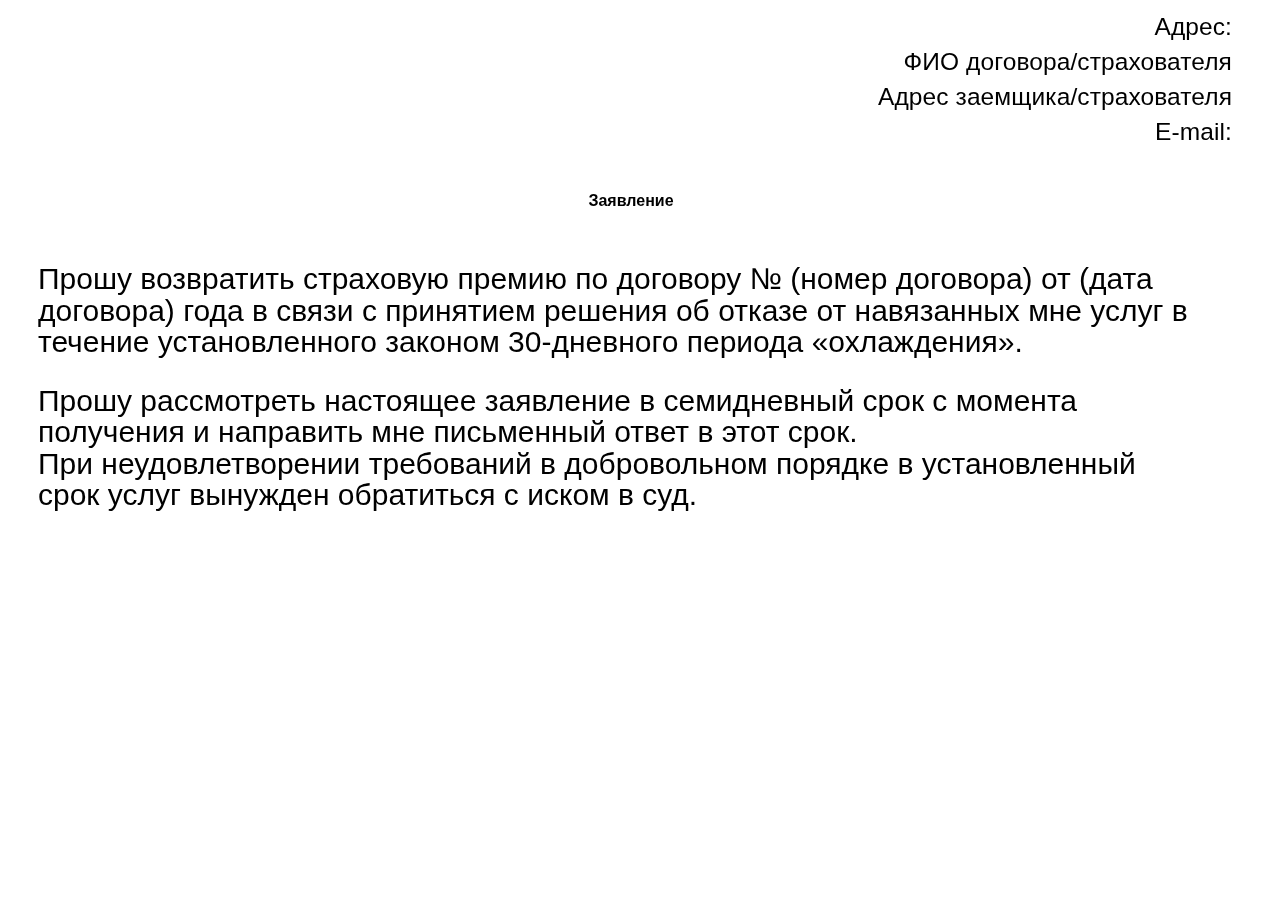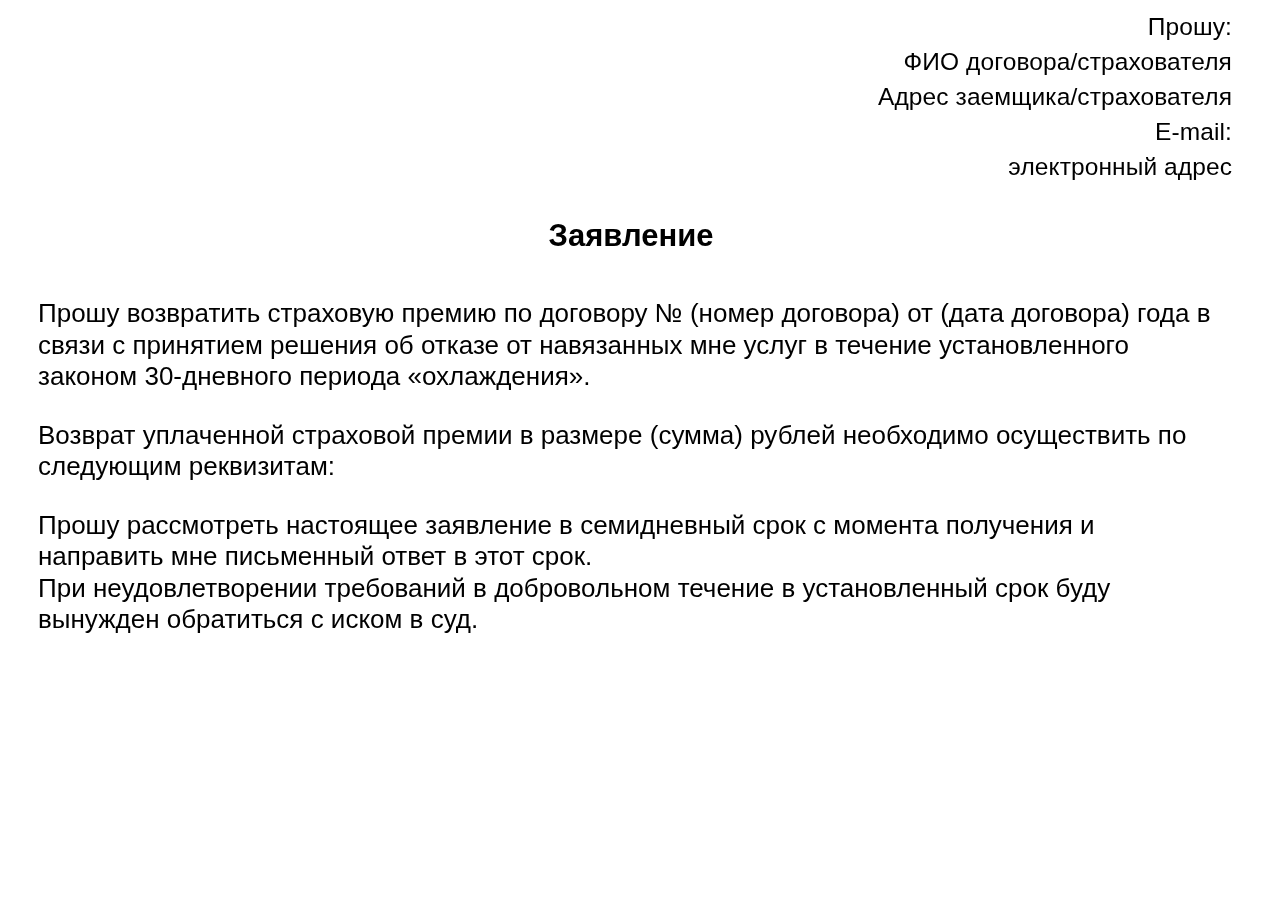--- a/index.html
+++ b/index.html
@@ -35,29 +35,29 @@
   }
   .header-line {
     white-space: nowrap;
     letter-spacing: 0.1px;
   }
 
   
   .doc-title {
     text-align: center;
     font-weight: bold;
-    font-size: 31px;
+    font-size: 16px;
     line-height: 30px;
     margin-top: 37px;
     margin-right: 8px;
   }
 
   
   .body-text {
-    font-size: 26px;
+    font-size: 30px;
     line-height: 31.5px;
     text-align: left;
   }
   .para {
     margin: 0;
   }
   .para + .para {
     margin-top: 27px;
   }
   .para.tight {
@@ -72,29 +72,27 @@
   .para-3 { margin-top: 42px; max-width: 1120px; }
   .para-4 { margin-top: 0; max-width: 1110px; }
 </style>
 </head>
 <body>
 
 <div class="page">
 
   <div class="header-block">
     <div class="header-line">ИНН</div>
-    <div class="header-line">Прошу:</div>
+    <div class="header-line">Адрес:</div>
     <div class="header-line">ФИО договора/страхователя</div>
     <div class="header-line">Адрес заемщика/страхователя</div>
     <div class="header-line">E-mail:</div>
-    <div class="header-line">электронный адрес</div>
   </div>
 
   <div class="doc-title">Заявление</div>
 
   <div class="body-text">
     <p class="para para-1">Прошу возвратить страховую премию по договору № (номер договора) от (дата договора) года в связи с принятием решения об отказе от навязанных мне услуг в течение установленного законом 30-дневного периода «охлаждения».</p>
-    <p class="para para-2">Возврат уплаченной страховой премии в размере (сумма) рублей необходимо осуществить по следующим реквизитам:</p>
     <p class="para para-3">Прошу рассмотреть настоящее заявление в семидневный срок с момента получения и направить мне письменный ответ в этот срок.</p>
-    <p class="para para-4 tight">При неудовлетворении требований в добровольном течение в установленный срок буду вынужден обратиться с иском в суд.</p>
+    <p class="para para-4 tight">При неудовлетворении требований в добровольном порядке в установленный срок услуг вынужден обратиться с иском в суд.</p>
   </div>
 
 </div>
 
 </body></html>

